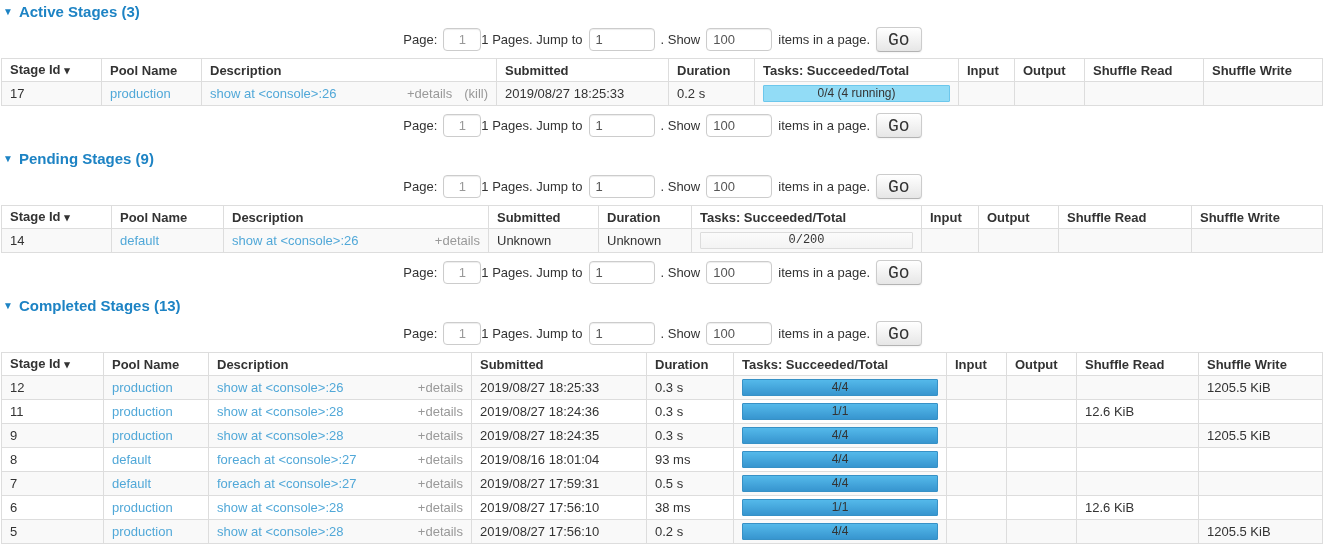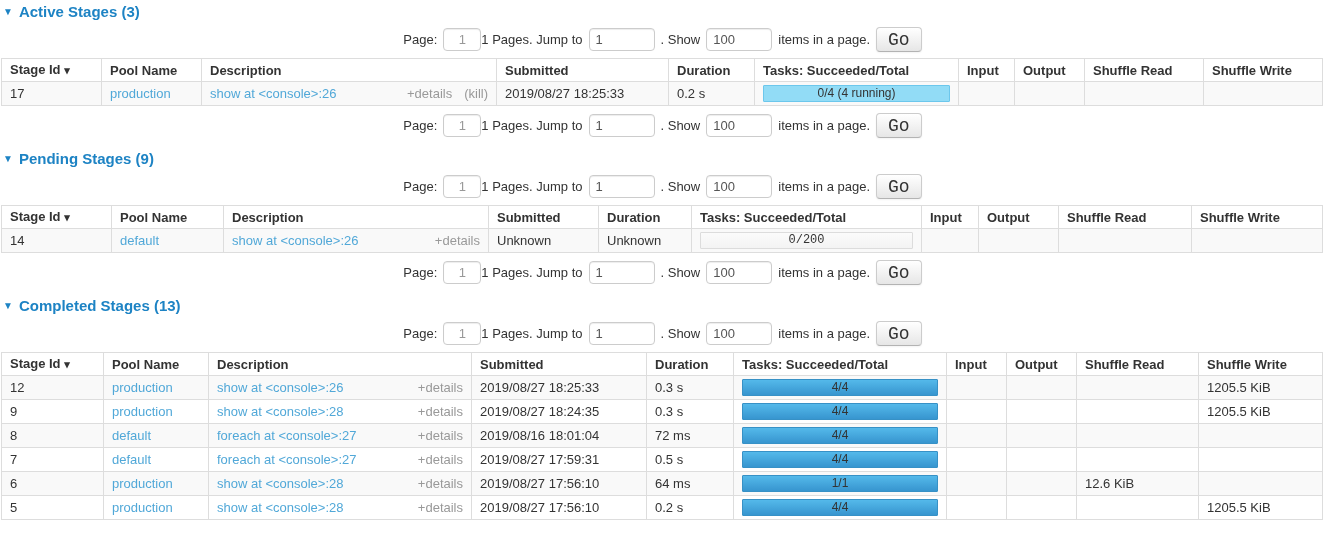--- a/index.html
+++ b/index.html
@@ -302,20 +302,36 @@
         <td>0.3 s</td>
         <td>
           <div class="progress full">4/4</div>
         </td>
         <td></td>
         <td></td>
         <td></td>
         <td>1205.5 KiB</td>
       </tr>
       <tr>
+        <td>11</td>
+        <td><a class="tlink">production</a></td>
+        <td><span class="desc-right">
+            <a class="muted">+details</a>
+          </span><a class="tlink">show at &lt;console&gt;:28</a></td>
+        <td>2019/08/27 18:24:36</td>
+        <td>0.3 s</td>
+        <td>
+          <div class="progress full">1/1</div>
+        </td>
+        <td></td>
+        <td></td>
+        <td>12.6 KiB</td>
+        <td></td>
+      </tr>
+      <tr>
         <td>9</td>
         <td><a class="tlink">production</a></td>
         <td><span class="desc-right">
             <a class="muted">+details</a>
           </span><a class="tlink">show at &lt;console&gt;:28</a></td>
         <td>2019/08/27 18:24:35</td>
         <td>0.3 s</td>
         <td>
           <div class="progress full">4/4</div>
         </td>
@@ -324,21 +340,21 @@
         <td></td>
         <td>1205.5 KiB</td>
       </tr>
       <tr>
         <td>8</td>
         <td><a class="tlink">default</a></td>
         <td><span class="desc-right">
             <a class="muted">+details</a>
           </span><a class="tlink">foreach at &lt;console&gt;:27</a></td>
         <td>2019/08/16 18:01:04</td>
-        <td>72 ms</td>
+        <td>93 ms</td>
         <td>
           <div class="progress full">4/4</div>
         </td>
         <td></td>
         <td></td>
         <td></td>
         <td></td>
       </tr>
       <tr>
         <td>7</td>
@@ -356,21 +372,21 @@
         <td></td>
         <td></td>
       </tr>
       <tr>
         <td>6</td>
         <td><a class="tlink">production</a></td>
         <td><span class="desc-right">
             <a class="muted">+details</a>
           </span><a class="tlink">show at &lt;console&gt;:28</a></td>
         <td>2019/08/27 17:56:10</td>
-        <td>64 ms</td>
+        <td>38 ms</td>
         <td>
           <div class="progress full">1/1</div>
         </td>
         <td></td>
         <td></td>
         <td>12.6 KiB</td>
         <td></td>
       </tr>
       <tr>
         <td>5</td>

